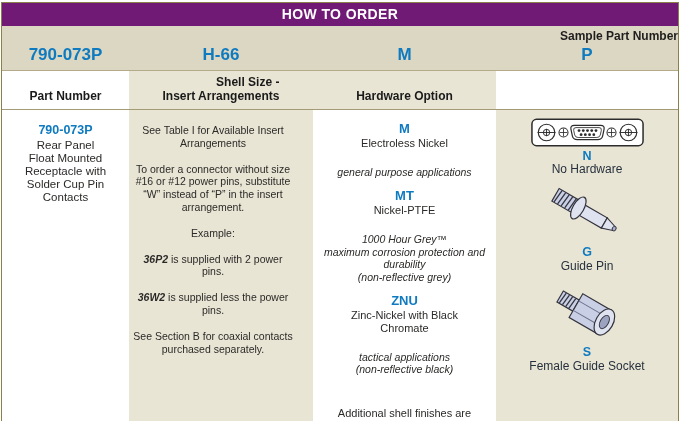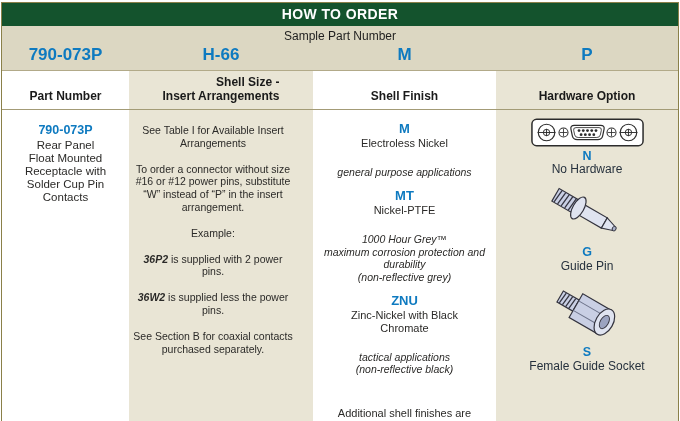--- a/index.html
+++ b/index.html
@@ -1,21 +1,21 @@
 <!DOCTYPE html>
 <html><head>
 <meta charset="utf-8">
 <style>
   html,body{margin:0;padding:0;width:680px;height:421px;background:#fff;
     font-family:"Liberation Sans",sans-serif;overflow:hidden;}
   .table-wrap{width:676px;margin:2px 1px 0 1px;border:1px solid #8a8049;border-bottom-width:2px;background:#fff;}
-  .titlebar{height:23px;line-height:23px;background:#14532d;color:#fff;text-align:center;
+  .titlebar{height:23px;line-height:23px;background:#701a75;color:#fff;text-align:center;
     font-weight:bold;font-size:14px;letter-spacing:.4px;}
   .sample-band{background:#dcd7c2;border-bottom:1px solid #b2aa89;padding-top:3px;}
-  .sample-label{text-align:center;font-weight:normal;font-size:12px;color:#1e1e1e;}
+  .sample-label{text-align:right;font-weight:bold;font-size:12px;color:#1e1e1e;}
   .grid{display:grid;grid-template-columns:127px 184px 183px 182px;}
   .sample-cell{text-align:center;font-size:17px;font-weight:bold;color:#0e7ac0;padding:2px 0 5px 0;}
   .headers{border-bottom:1px solid #a39b76;}
   .hcell{display:flex;align-items:flex-end;justify-content:center;text-align:right;
     font-weight:bold;font-size:12px;line-height:1.15;height:33px;padding-bottom:5px;color:#1a1a1a;}
   .white{background:#ffffff;}
   .beige{background:#e9e5d5;}
   .col{height:311px;box-sizing:border-box;text-align:center;color:#2b2a28;overflow:hidden;}
   .pre{white-space:pre-line;}
   
@@ -53,21 +53,20 @@
       <div class="sample-cell">H-66</div>
       <div class="sample-cell">M</div>
       <div class="sample-cell">P</div>
     </div>
   </div>
 
   <div class="grid headers">
     <div class="hcell white pre">Part Number</div>
     <div class="hcell beige pre">Shell Size -
 Insert Arrangements</div>
-    <div class="hcell white pre">Shell Finish</div>
     <div class="hcell beige pre">Hardware Option</div>
   </div>
 
   <div class="grid">
 
     <div class="col white col-partnumber">
       <div class="pn">790-073P</div>
       <div class="pre">Rear Panel
 Float Mounted
 Receptacle with

